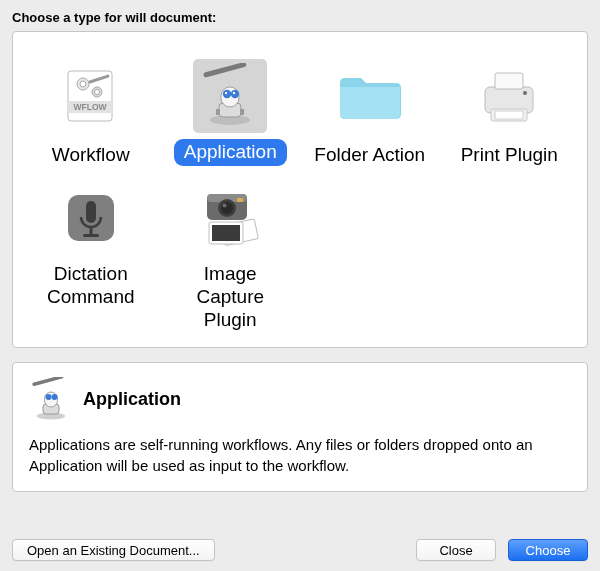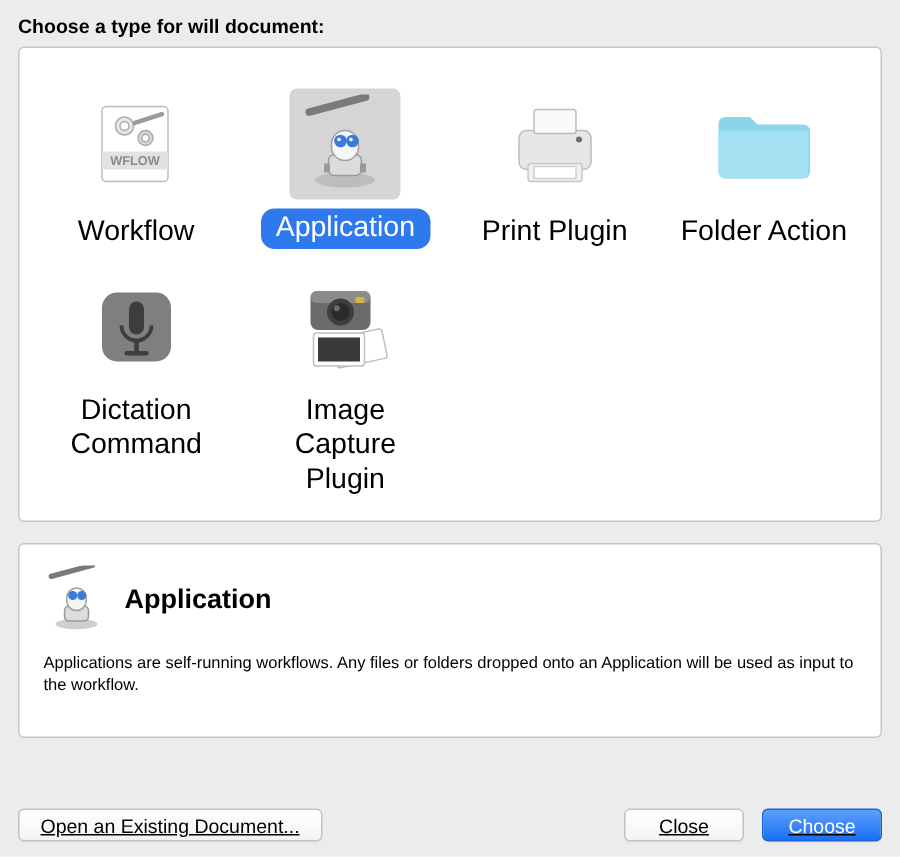--- a/index.html
+++ b/index.html
@@ -73,29 +73,28 @@
       display: flex;
       align-items: center;
       gap: 10px;
       margin-bottom: 14px;
     }
     .desc-title {
       font-weight: 700;
       font-size: 18px;
     }
     .desc-text {
-      font-size: 11px;
+      font-size: 15px;
       line-height: 1.35;
     }
     .buttons {
       margin-top: auto;
       padding-top: 14px;
       display: flex;
       align-items: center;
-      text-decoration: underline;
     }
     .btn {
       height: 22px;
       border: 1px solid #c3c3c3;
       border-radius: 4px;
       background: linear-gradient(#ffffff, #f3f3f3);
       font-size: 13px;
       padding: 0 4px;
       display: inline-flex;
       align-items: center;
@@ -150,39 +149,39 @@
           <rect x="19" y="46" width="4" height="6" fill="#9a9a9a"></rect>
           <rect x="43" y="46" width="4" height="6" fill="#9a9a9a"></rect>
         </svg>
       </div>
       <div class="type-label">Application</div>
     </div>
 
 
     <div class="type-item">
       <div class="icon-wrap">
+        <svg width="68" height="54" viewBox="0 0 68 54">
+          <path d="M4 14 q0-5 5-5 h16 l5 5 h30 q5 0 5 5 v26 q0 5 -5 5 H9 q-5 0 -5-5 Z" fill="#8bd5eb"></path>
+          <path d="M4 18 h60 v27 q0 5 -5 5 H9 q-5 0 -5-5 Z" fill="#a4e1f2"></path>
+        </svg>
+      </div>
+      <div class="type-label">Folder Action</div>
+    </div>
+
+    <div class="type-item">
+      <div class="icon-wrap">
         <svg width="64" height="62" viewBox="0 0 64 62">
           <rect x="8" y="22" width="48" height="26" rx="5" fill="#e7e7e7" stroke="#bcbcbc"></rect>
           <rect x="18" y="8" width="28" height="16" rx="2" fill="#fafafa" stroke="#bcbcbc"></rect>
           <rect x="14" y="44" width="36" height="12" rx="2" fill="#f1f1f1" stroke="#c7c7c7"></rect>
           <rect x="18" y="46" width="28" height="8" fill="#fff" stroke="#d0d0d0"></rect>
           <circle cx="48" cy="28" r="2" fill="#6e6e6e"></circle>
         </svg>
       </div>
       <div class="type-label">Print Plugin</div>
-    </div>
-
-    <div class="type-item">
-      <div class="icon-wrap">
-        <svg width="68" height="54" viewBox="0 0 68 54">
-          <path d="M4 14 q0-5 5-5 h16 l5 5 h30 q5 0 5 5 v26 q0 5 -5 5 H9 q-5 0 -5-5 Z" fill="#8bd5eb"></path>
-          <path d="M4 18 h60 v27 q0 5 -5 5 H9 q-5 0 -5-5 Z" fill="#a4e1f2"></path>
-        </svg>
-      </div>
-      <div class="type-label">Folder Action</div>
     </div>
 
 
     <div class="type-item">
       <div class="icon-wrap">
         <svg width="58" height="58" viewBox="0 0 58 58">
           <rect x="6" y="6" width="46" height="46" rx="10" fill="#7f7f7f"></rect>
           <rect x="24" y="12" width="10" height="22" rx="5" fill="#3d3d3d"></rect>
           <path d="M19 28 a10 10 0 0 0 20 0" stroke="#3d3d3d" stroke-width="2.5" fill="none"></path>
           <rect x="27.5" y="38" width="3" height="8" fill="#3d3d3d"></rect>

